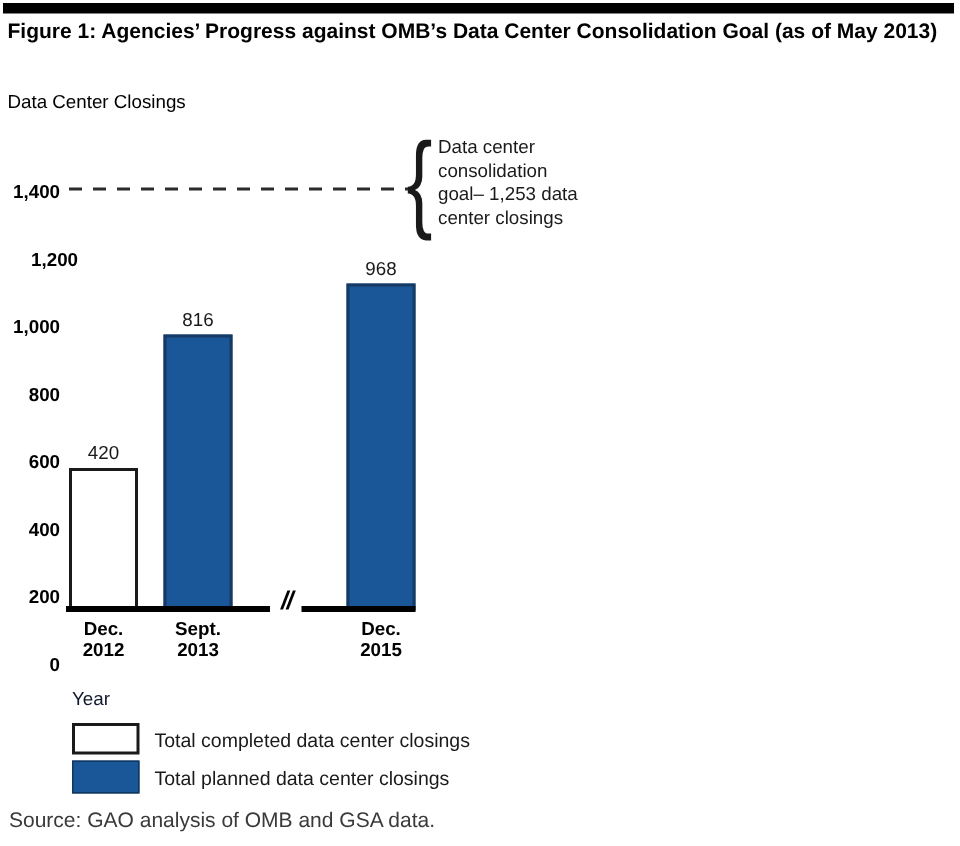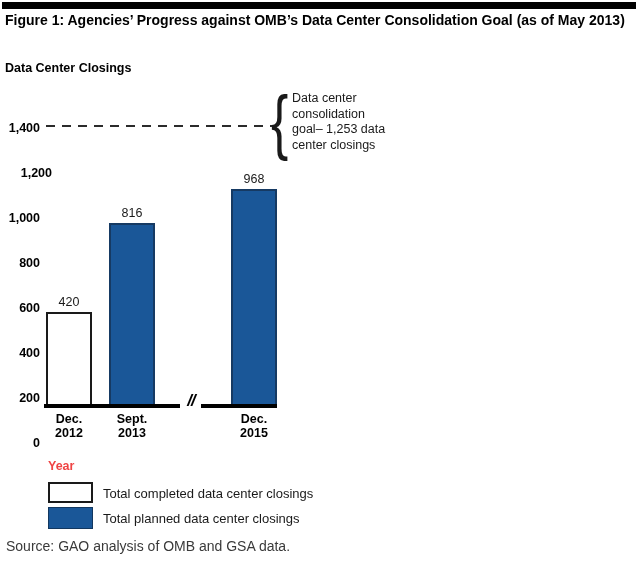--- a/index.html
+++ b/index.html
@@ -3,32 +3,32 @@
 <meta charset="utf-8">
 <style>
   html,body{margin:0;padding:0;background:#fff;}
   #page{
     position:relative;width:640px;height:564px;background:#ffffff;
     font-family:"Liberation Sans", sans-serif;color:#1a1a1a;overflow:hidden;
   }
   .abs{position:absolute;}
   #header-rule{left:2px;top:2px;width:634px;height:7px;background:#000;}
   #figure-title{left:5px;top:12px;width:632px;font-size:14px;font-weight:bold;line-height:17.5px;color:#000;}
-  #y-axis-title{left:5px;top:61px;font-size:12.5px;font-weight:bold;color:#000;}
+  #y-axis-title{left:5px;top:61px;font-size:12.5px;font-weight:normal;color:#000;}
   #chart{left:0;top:0;width:640px;height:564px;}
   .ytick{width:40px;text-align:right;font-size:12.5px;font-weight:bold;height:16px;line-height:16px;color:#000;margin-top:36px;}
   .bar{box-sizing:border-box;}
   .bar-value{width:80px;text-align:center;font-size:12.5px;height:15px;line-height:15px;color:#1a1a1a;}
   .xtick{width:80px;text-align:center;font-size:12.5px;font-weight:bold;line-height:14px;white-space:pre-line;color:#000;}
   .axis-seg{height:4px;background:#000;}
   #axis-break{width:24px;text-align:center;font-size:17px;font-style:italic;font-weight:bold;letter-spacing:-1px;color:#000;}
   #goal-line{height:2px;background-image:repeating-linear-gradient(90deg,#2b2b2b 0 9px,transparent 9px 16px);}
   #goal-brace{font-size:72px;line-height:72px;font-weight:400;transform:scaleX(.72);transform-origin:left top;color:#1a1a1a;}
   #goal-annotation{font-size:12.5px;line-height:15.5px;white-space:pre-line;color:#1a1a1a;}
-  #x-axis-title{left:48px;top:459px;font-size:12.5px;font-weight:bold;color:#ef4444;}
+  #x-axis-title{left:48px;top:459px;font-size:12.5px;font-weight:normal;color:#0f172a;}
   .legend-swatch{box-sizing:border-box;width:45px;height:21px;}
   #legend-swatch-completed{left:48px;top:482px;border:2px solid #1a1a1a;background:#fff;}
   #legend-swatch-planned{left:48px;top:507px;height:22px;border:1px solid #12375f;background:#1a5798;}
   .legend-label{font-size:13px;line-height:15px;color:#1a1a1a;}
   #legend-label-completed{left:103px;top:486px;}
   #legend-label-planned{left:103px;top:511px;}
   #source-note{left:6px;top:538px;font-size:14px;color:#3a3a3a;}
 </style>
 </head>
 <body>

